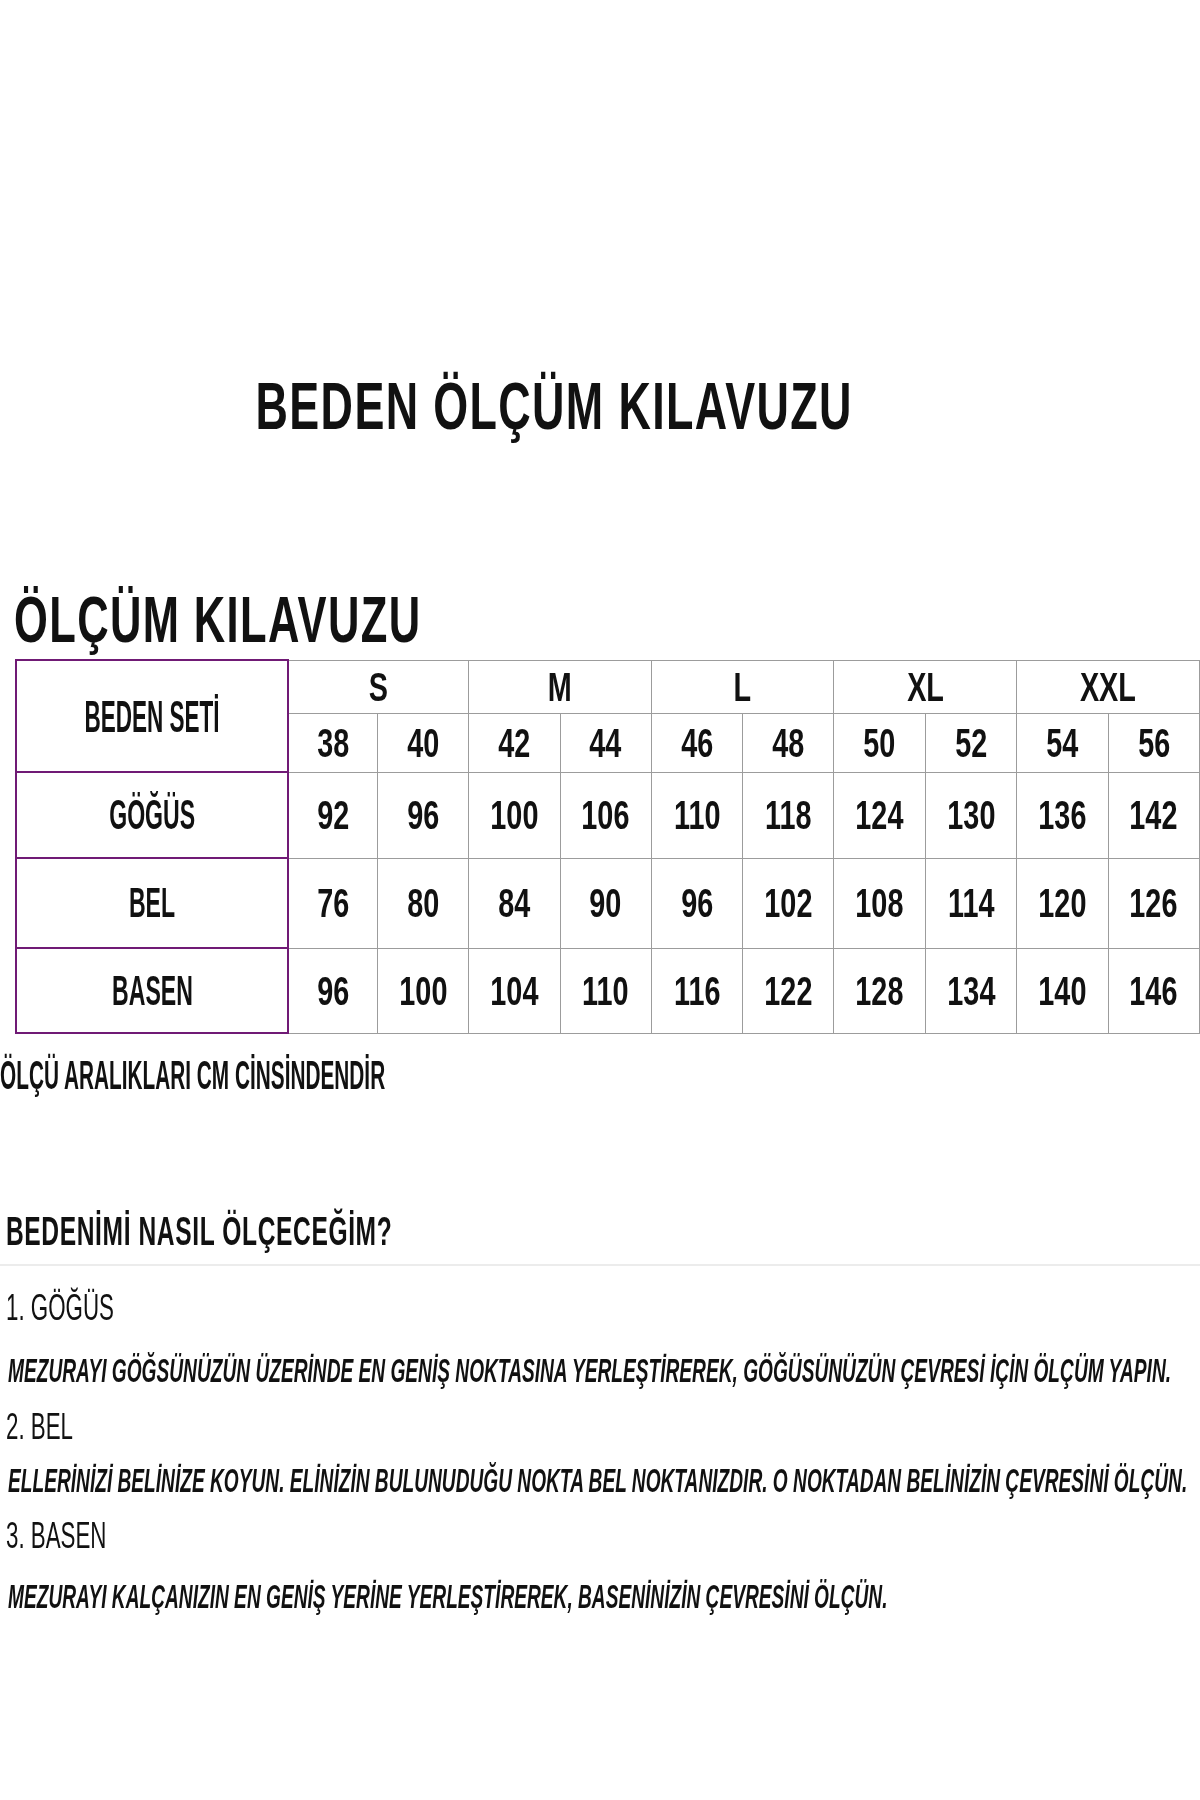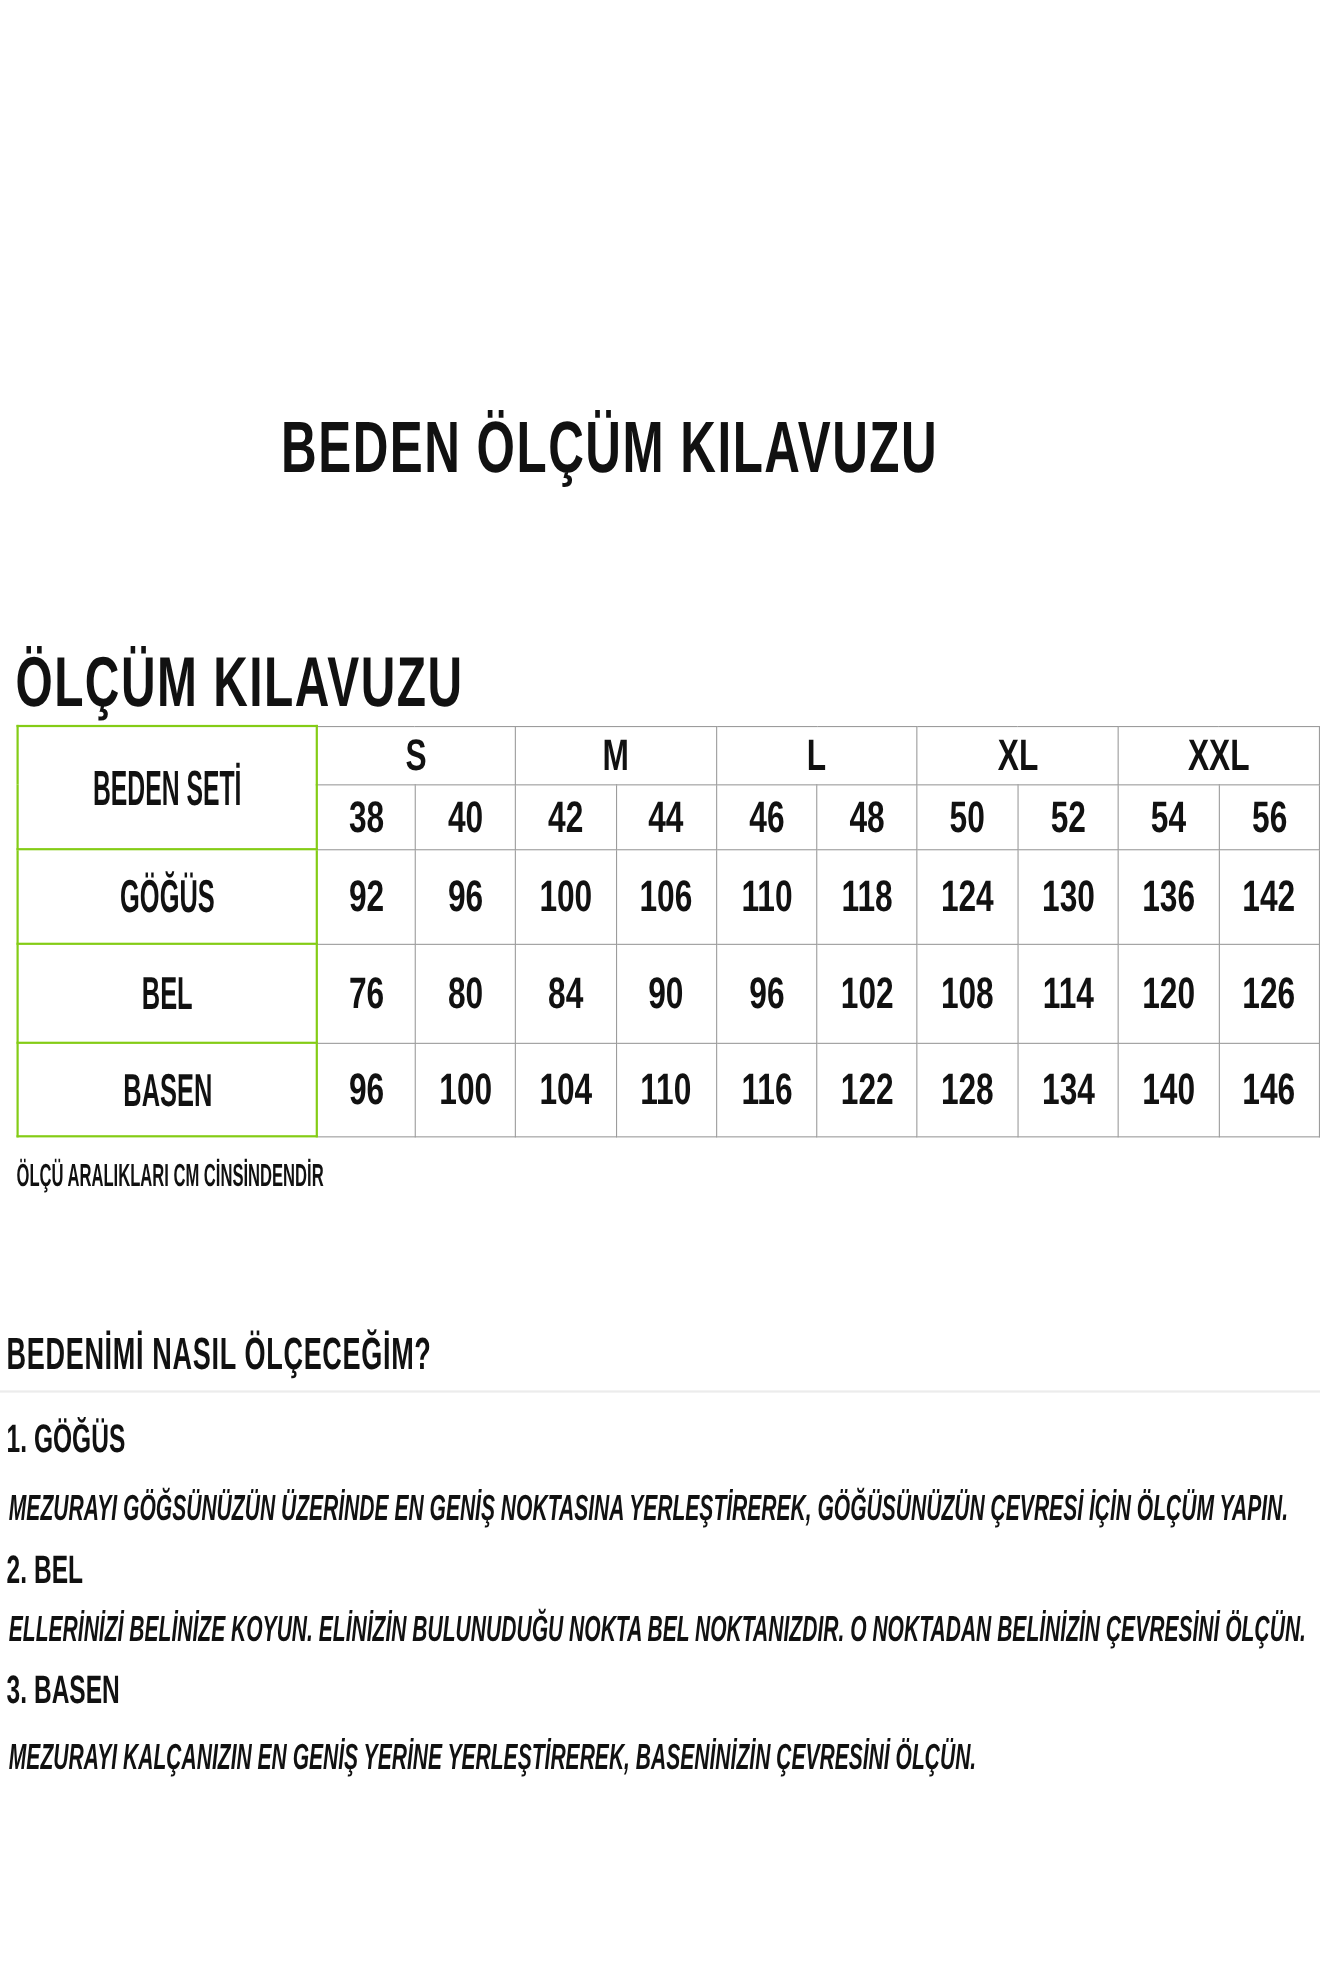--- a/index.html
+++ b/index.html
@@ -77,21 +77,21 @@
     border-collapse: collapse;
     table-layout: fixed;
   }
   table.size-table td {
     border: 1px solid #9c9c9c;
     text-align: center;
     vertical-align: middle;
     padding: 0;
   }
   table.size-table td.blackcell {
-    border: 2px solid #84cc16;
+    border: 2px solid #701a75;
   }
   tr.r-groups  { height: 53px; }
   tr.r-sizes   { height: 59px; padding-left: 16px; }
   tr.r-chest   { height: 86px; }
   tr.r-waist   { height: 90px; margin-top: 46px; }
   tr.r-hips    { height: 85px; margin-left: 42px; }
 
   .cell-num {
     display: inline-block;
     font-size: 40px;
@@ -115,35 +115,35 @@
     font-size: 45px;
     font-weight: bold;
     line-height: 1;
     transform: scaleX(0.50);
     transform-origin: center;
     white-space: nowrap;
   }
 
   .table-note {
     position: absolute;
-    left: 15px;
+    left: 0;
     top: 1055px;
-    font-size: 29px;
+    font-size: 40px;
     font-weight: bold;
     line-height: 1;
     white-space: nowrap;
   }
   .table-note .squeeze { display: inline-block; transform: scaleX(0.52); transform-origin: left center; }
 
   
   .step-label {
     position: absolute;
     left: 6px;
     font-size: 36px;
-    font-weight: bold;
+    font-weight: normal;
     line-height: 1;
     white-space: nowrap;
   }
   .step-label .squeeze { display: inline-block; transform: scaleX(0.62); transform-origin: left center; }
 
   .step-text {
     position: absolute;
     left: 8px;
     font-size: 33px;
     font-weight: bold;

